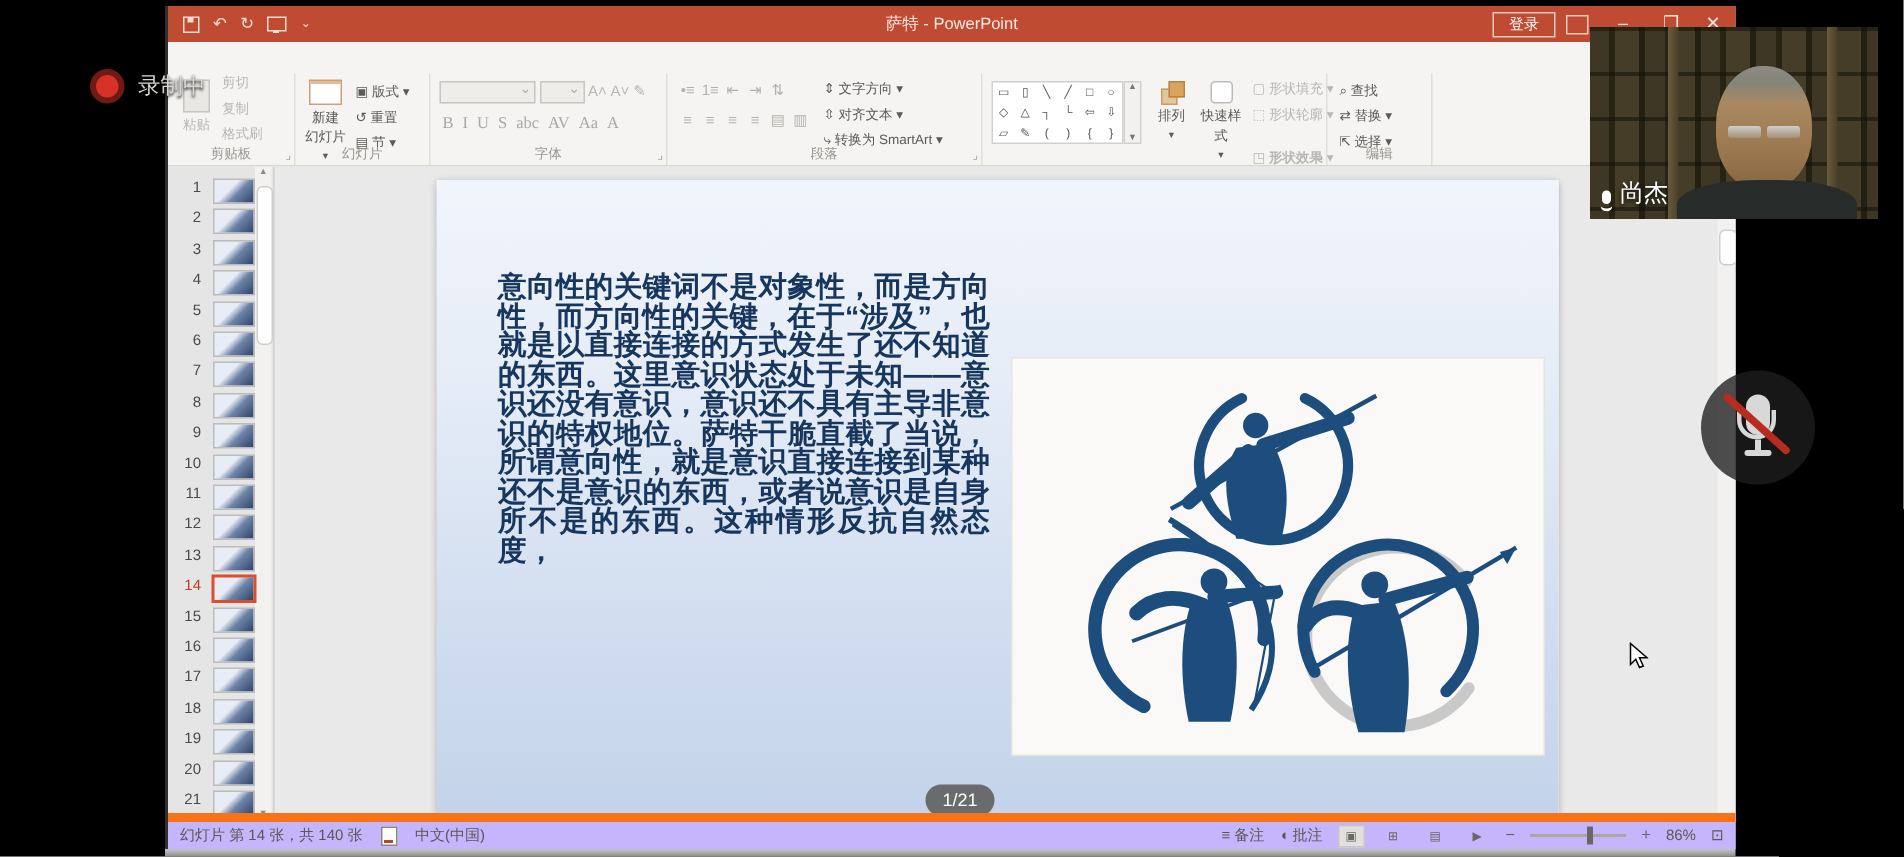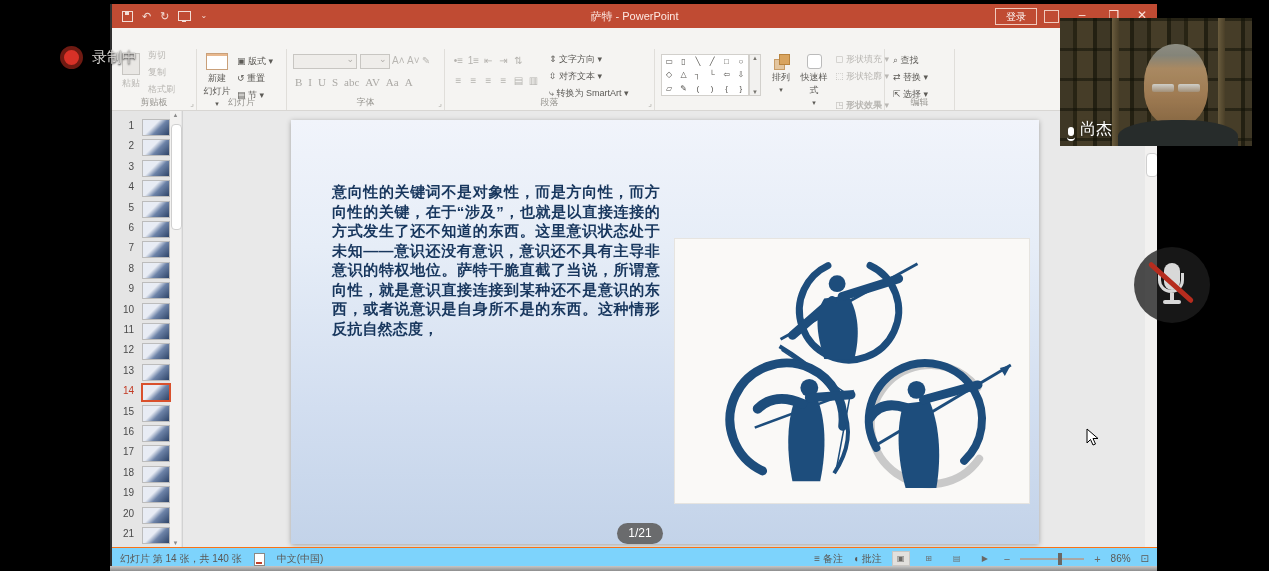--- a/index.html
+++ b/index.html
@@ -72,30 +72,30 @@
   .tsup{position:absolute;top:1px;left:0;right:0;} .tsdn{position:absolute;bottom:2px;left:0;right:0;}
 
   .pane{position:absolute;left:71px;top:0;right:12px;bottom:0;}
   .vscroll{position:absolute;right:0;top:0;width:12px;bottom:0;background:#f2f1f0;}
   .vsthumb{position:absolute;left:1px;top:42px;width:10px;height:22px;background:#fff;border:1px solid #cfcfcf;border-radius:4px;}
 
   
   .slide{position:absolute;left:108px;top:9px;width:748px;height:424px;
          background:linear-gradient(180deg,#f1f4fb 0%,#e6edf7 30%,#d2def0 68%,#c3d3e9 100%);
          box-shadow:0 1px 5px rgba(0,0,0,.3);}
-  .bodytext{position:absolute;left:41px;top:62px;width:328px;font-size:15px;font-weight:bold;color:#17365d;
+  .bodytext{position:absolute;left:41px;top:62px;width:328px;font-size:19px;font-weight:bold;color:#17365d;
             line-height:19.5px;text-align:justify;letter-spacing:.2px;}
   .imgbox{position:absolute;left:383px;top:118px;width:356px;height:266px;background:#faf9f7;border:1px solid #e6e4e0;box-sizing:border-box;}
   .badge{position:absolute;left:434px;top:412px;width:46px;height:21px;border-radius:11px;background:rgba(98,98,98,.92);
          color:#fff;font-size:12px;text-align:center;line-height:21px;}
   .cursor{position:absolute;left:795px;top:308px;width:13px;height:19px;}
 
   
-  .statusbar{position:absolute;left:0;bottom:0;right:0;height:18px;background:#7dd3fc;border-top:1px solid #f97316;
-             font-size:10px;color:#5a5855;display:flex;align-items:flex-end;}
+  .statusbar{position:absolute;left:0;bottom:0;right:0;height:18px;background:#c4b5fd;border-top:6px solid #f97316;
+             font-size:10px;color:#5a5855;display:flex;align-items:center;}
   .sb-left{display:flex;align-items:center;gap:12px;padding-left:8px;flex:1;}
   .sb-right{display:flex;align-items:center;gap:10px;padding-right:8px;}
   .spell{width:9px;height:11px;border:1px solid #8a8885;position:relative;background:#fff;}
   .spell:after{content:"";position:absolute;left:1px;bottom:1px;width:6px;height:2px;background:#c0402a;}
   .vbtn{width:16px;height:13px;border:1px solid transparent;display:flex;align-items:center;justify-content:center;font-size:8px;color:#6a6865;}
   .vbtn.sel{background:#e2e0dd;border-color:#c9c7c4;}
   .ztrack{width:64px;height:2px;background:#a9a7a4;position:relative;}
   .zthumb{position:absolute;left:38px;top:-5px;width:4px;height:12px;background:#6a6865;}
   .zsign{font-size:11px;color:#6a6865;}
 

